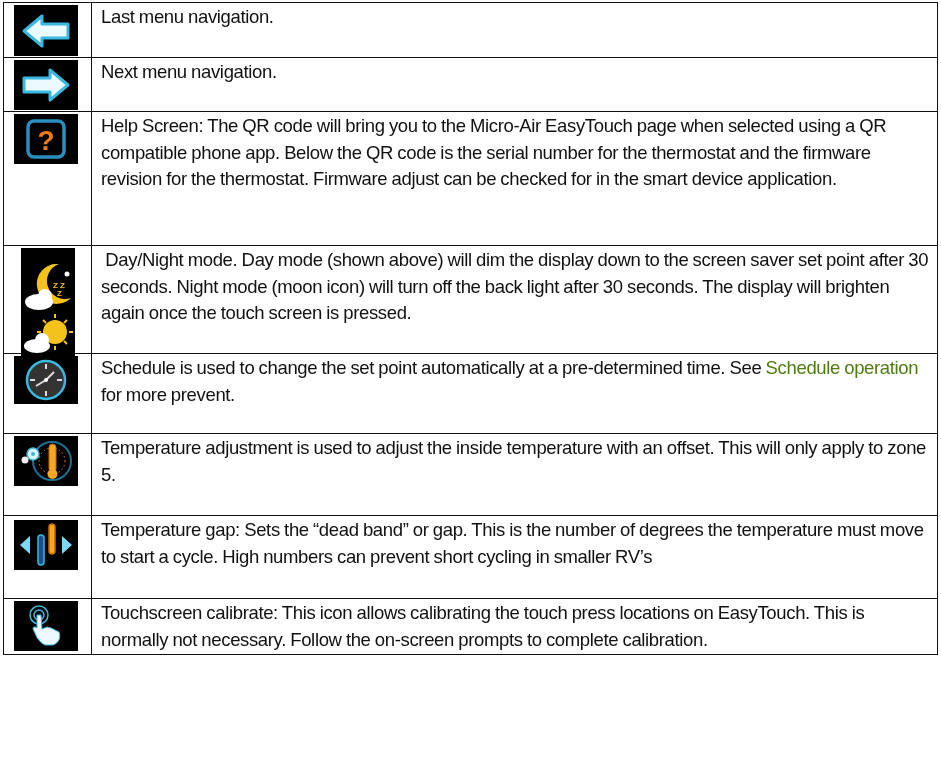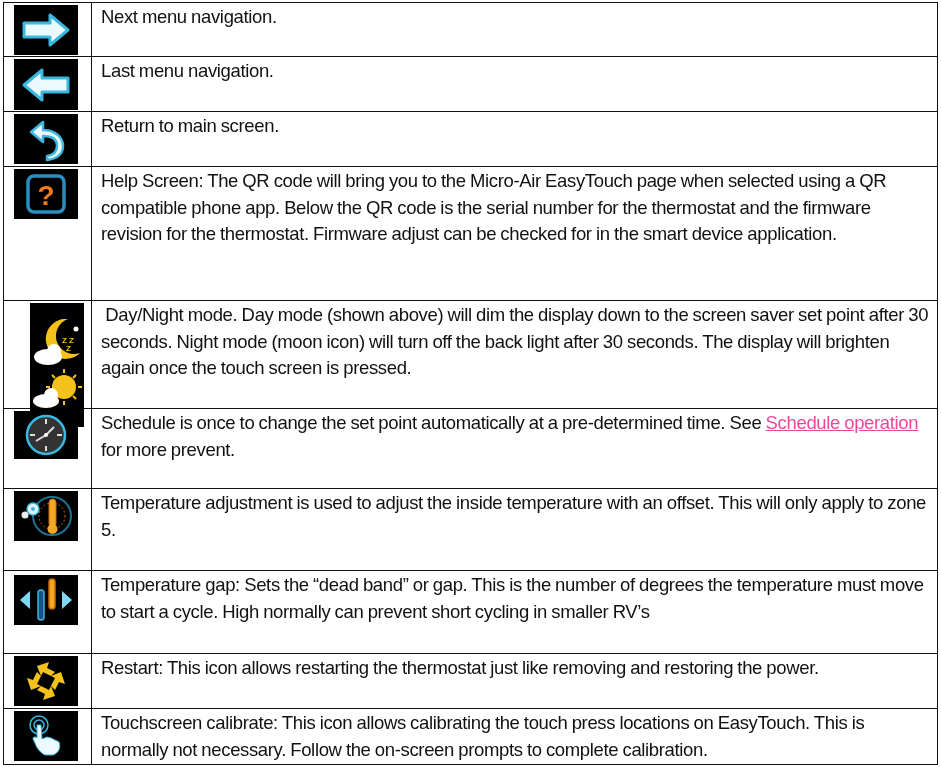--- a/index.html
+++ b/index.html
@@ -11,89 +11,77 @@
     font-size: 18.5px; color: #111;
   }
   .tbl td { border: 1.5px solid #111; vertical-align: top; padding: 0; }
   .tbl col.c1 { width: 88px; }
   .icon-cell { position: relative; }
   .icon-box {
     position: absolute; left: 10px; top: 2px; width: 64px; background: #000;
     display: flex; align-items: center; justify-content: center;
   }
   .desc { padding: 1px 8px 0 9px; line-height: 26.6px; letter-spacing: -0.35px; word-spacing: -0.5px; }
-  .link { color: #ec4899; text-decoration: underline; cursor: pointer; }
+  .link { color: #4d7c0f; cursor: pointer; }
   svg { display: block; }
 </style>
 </head>
 <body>
 
 <table class="tbl">
   <colgroup>
       <col class="c1">
       <col>
     </colgroup>
 
   <tbody>
-      <tr style="height:54px">
+      <tr style="height:55px">
+    <td class="icon-cell">
+      <div class="icon-box" style="height:51px">
+        <svg width="56" height="40" viewBox="0 0 56 40">
+          <path d="M6 20 L24 5 L24 13 L50 13 L50 27 L24 27 L24 35 Z" fill="#eafaff" stroke="#3ab8e0" stroke-width="3" stroke-linejoin="round"></path>
+        </svg>
+      </div>
+    </td>
+    <td>
+          <div class="desc">Last menu navigation.</div>
+        </td>
+  </tr>
+
+  <tr style="height:54px">
     <td class="icon-cell">
       <div class="icon-box" style="height:50px">
         <svg width="56" height="40" viewBox="0 0 56 40">
           <path d="M50 20 L32 5 L32 13 L6 13 L6 27 L32 27 L32 35 Z" fill="#eafaff" stroke="#3ab8e0" stroke-width="3" stroke-linejoin="round"></path>
         </svg>
       </div>
     </td>
     <td>
           <div class="desc">Next menu navigation.</div>
         </td>
   </tr>
 
-  <tr style="height:55px">
-    <td class="icon-cell">
-      <div class="icon-box" style="height:51px">
-        <svg width="56" height="40" viewBox="0 0 56 40">
-          <path d="M6 20 L24 5 L24 13 L50 13 L50 27 L24 27 L24 35 Z" fill="#eafaff" stroke="#3ab8e0" stroke-width="3" stroke-linejoin="round"></path>
-        </svg>
-      </div>
-    </td>
-    <td>
-          <div class="desc">Last menu navigation.</div>
-        </td>
-  </tr>
-
-  <tr style="height:55px">
-    <td class="icon-cell">
-      <div class="icon-box" style="height:50px">
-        <svg width="50" height="46" viewBox="0 0 50 46">
-          <path d="M22 6 L10 16 L22 26 L22 20 C32 20 36 24 36 30 C36 36 32 39 26 40 L26 44 C36 43 42 38 42 30 C42 21 34 14 22 14 Z" fill="#eafaff" stroke="#3ab8e0" stroke-width="2.5" stroke-linejoin="round"></path>
-        </svg>
-      </div>
-    </td>
-    <td>
-          <div class="desc">Return to main screen.</div>
-        </td>
-  </tr>
 
   <tr style="height:134px">
     <td class="icon-cell">
       <div class="icon-box" style="height:50px">
         <svg width="44" height="44" viewBox="0 0 44 44">
           <rect x="4" y="4" width="36" height="36" rx="6" fill="none" stroke="#2a8fc0" stroke-width="3.5"></rect>
           <text x="22" y="33" text-anchor="middle" font-family="Liberation Sans, sans-serif" font-weight="bold" font-size="28" fill="#f07a1a">?</text>
         </svg>
       </div>
     </td>
     <td>
           <div class="desc">Help Screen: The QR code will bring you to the Micro-Air EasyTouch page when selected using a QR compatible phone app. Below the QR code is the serial number for the thermostat and the firmware revision for the thermostat. Firmware adjust can be checked for in the smart device application.</div>
         </td>
   </tr>
 
   <tr style="height:108px">
     <td class="icon-cell">
-      <div class="icon-box" style="height:124px;left:26px;width:54px">
+      <div class="icon-box" style="height:124px;left:17px;width:54px">
         <svg width="54" height="100" viewBox="0 0 54 100">
           <path d="M38 4 A20 20 0 1 0 50 38 A16 16 0 1 1 38 4 Z" fill="#f5c21b"></path>
           <text x="32" y="28" font-family="Liberation Sans, sans-serif" font-size="8" font-weight="bold" fill="#f5c21b">Z Z</text>
           <text x="36" y="36" font-family="Liberation Sans, sans-serif" font-size="8" font-weight="bold" fill="#f5c21b">Z</text>
           <circle cx="46" cy="14" r="2.5" fill="#fff"></circle>
           <ellipse cx="18" cy="42" rx="14" ry="8" fill="#fff"></ellipse>
           <circle cx="24" cy="36" r="7" fill="#fff"></circle>
           <circle cx="34" cy="72" r="12" fill="#f5c21b"></circle>
           <g stroke="#f5c21b" stroke-width="2">
             <line x1="34" y1="54" x2="34" y2="58"></line>
@@ -125,21 +113,21 @@
             <line x1="6" y1="22" x2="11" y2="22"></line>
                 <line x1="33" y1="22" x2="38" y2="22"></line>
             <line x1="22" y1="22" x2="30" y2="14"></line>
                 <line x1="22" y1="22" x2="12" y2="28"></line>
           </g>
           <circle cx="22" cy="22" r="2" fill="#fff"></circle>
         </svg>
       </div>
     </td>
     <td>
-      <div class="desc"><span>Schedule is once to change the set point automatically at a pre-determined time. See </span><span class="link">Schedule operation</span><span> for more prevent.</span></div>
+      <div class="desc"><span>Schedule is used to change the set point automatically at a pre-determined time. See </span><span class="link">Schedule operation</span><span> for more prevent.</span></div>
     </td>
   </tr>
 
   <tr style="height:82px">
     <td class="icon-cell">
       <div class="icon-box" style="height:50px">
         <svg width="56" height="46" viewBox="0 0 56 46">
           <circle cx="34" cy="23" r="19" fill="none" stroke="#1f6f90" stroke-width="2"></circle>
           <circle cx="34" cy="23" r="13" fill="none" stroke="#f07a1a" stroke-width="1" stroke-dasharray="1.5 2.5"></circle>
           <rect x="31" y="6" width="7" height="28" rx="3.5" fill="#f5a623" stroke="#c46b00" stroke-width="1"></rect>
@@ -160,41 +148,24 @@
       <div class="icon-box" style="height:50px;top:4px">
         <svg width="60" height="48" viewBox="0 0 60 48">
           <path d="M4 24 L14 15 L14 33 Z" fill="#7fd8f5"></path>
           <path d="M56 24 L46 15 L46 33 Z" fill="#7fd8f5"></path>
           <rect x="22" y="14" width="6" height="30" rx="3" fill="#1a4f8a" stroke="#3ab8e0" stroke-width="1.5"></rect>
           <rect x="33" y="3" width="6" height="30" rx="3" fill="#f5a623" stroke="#c46b00" stroke-width="1.5"></rect>
         </svg>
       </div>
     </td>
     <td>
-          <div class="desc">Temperature gap: Sets the “dead band” or gap. This is the number of degrees the temperature must move to start a cycle. High normally can prevent short cycling in smaller RV’s</div>
+          <div class="desc">Temperature gap: Sets the “dead band” or gap. This is the number of degrees the temperature must move to start a cycle. High numbers can prevent short cycling in smaller RV’s</div>
         </td>
   </tr>
 
-  <tr style="height:55px">
-    <td class="icon-cell">
-      <div class="icon-box" style="height:50px">
-        <svg width="46" height="46" viewBox="0 0 46 46">
-          <g fill="#f5c21b">
-            <path d="M14 8 L26 4 L24 10 L32 14 L28 18 L20 14 L18 18 Z"></path>
-            <path d="M38 14 L42 26 L36 24 L32 32 L28 28 L32 20 L28 18 Z"></path>
-            <path d="M32 38 L20 42 L22 36 L14 32 L18 28 L26 32 L28 28 Z"></path>
-            <path d="M8 32 L4 20 L10 22 L14 14 L18 18 L14 26 L18 28 Z"></path>
-          </g>
-        </svg>
-      </div>
-    </td>
-    <td>
-          <div class="desc">Restart: This icon allows restarting the thermostat just like removing and restoring the power.</div>
-        </td>
-  </tr>
 
   <tr style="height:56px">
     <td class="icon-cell">
       <div class="icon-box" style="height:50px">
         <svg width="46" height="46" viewBox="0 0 46 46">
           <circle cx="16" cy="12" r="9" fill="none" stroke="#3ab8e0" stroke-width="1.5"></circle>
           <circle cx="16" cy="12" r="5" fill="none" stroke="#3ab8e0" stroke-width="1.5"></circle>
           <path d="M14 12 L18 12 L19 26 L24 24 L28 25 L32 27 L36 29 C38 34 36 40 30 42 L22 42 C18 40 14 36 12 30 L10 26 C10 24 12 23 14 25 Z" fill="#eafaff" stroke="#3ab8e0" stroke-width="1"></path>
         </svg>
       </div>

